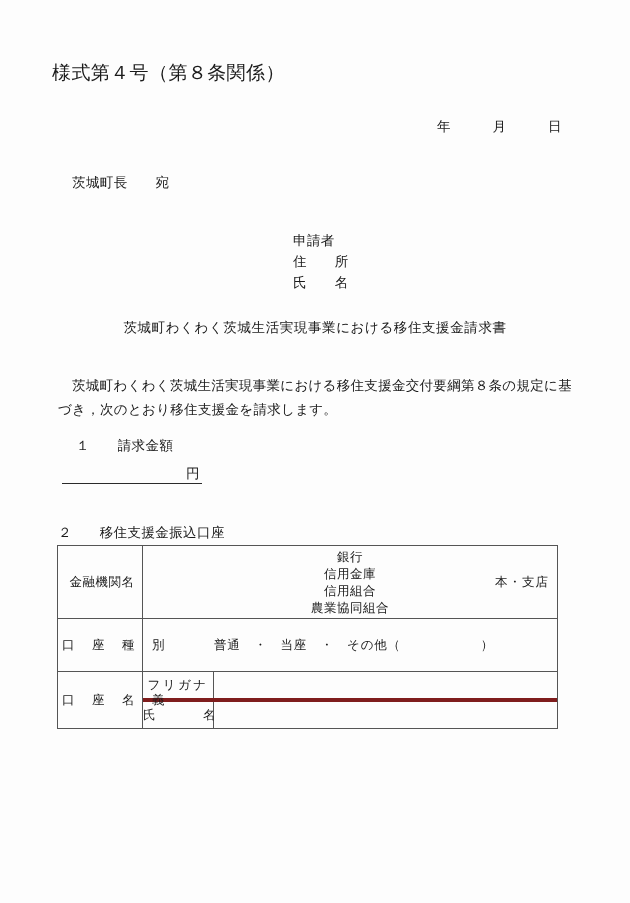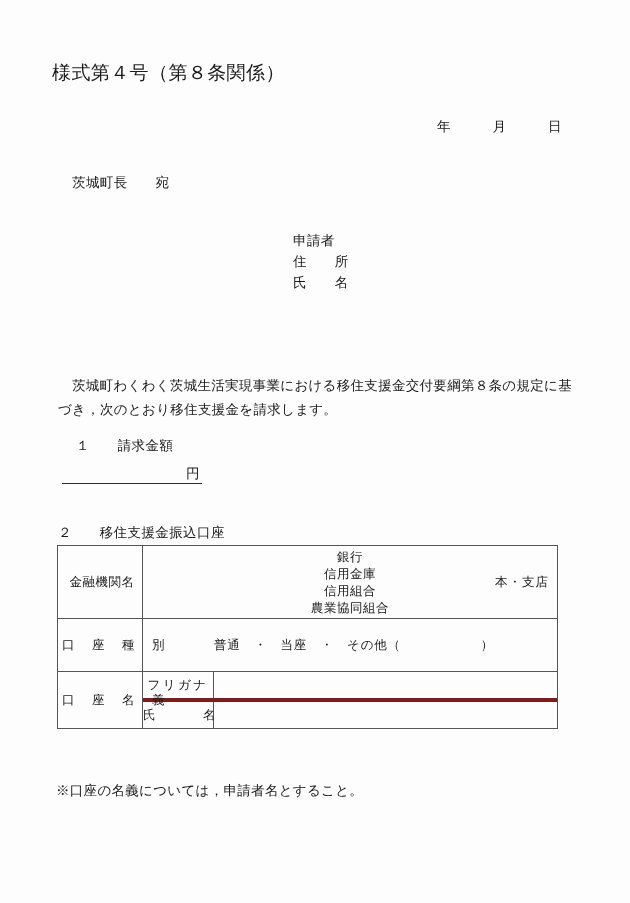--- a/index.html
+++ b/index.html
@@ -213,20 +213,21 @@
   <div class="date-line">年　　　月　　　日</div>
 
   <div class="addressee">茨城町長　　宛</div>
 
   <div class="applicant-block">
     <div>申請者</div>
     <div>住　　所</div>
     <div>氏　　名</div>
   </div>
 
+  <div class="doc-title">茨城町わくわく茨城生活実現事業における移住支援金請求書</div>
 
   <div class="body-para">茨城町わくわく茨城生活実現事業における移住支援金交付要綱第８条の規定に基づき，次のとおり移住支援金を請求します。</div>
 
   <div class="section-heading" id="sec1-heading">１　　請求金額</div>
 
   <div class="amount-line">
     <span class="rule"></span>
     <span></span>
     <span class="yen">円</span>
   </div>
@@ -267,15 +268,14 @@
                 <td class="sub-lbl">氏　　　名</td>
                 <td></td>
               </tr>
             </tbody>
           </table>
         </td>
       </tr>
     </tbody>
   </table>
 
-  <div class="footnote">※口座の名義については，申請者名とすること。</div>
 
 </div>
 
 </body></html>

